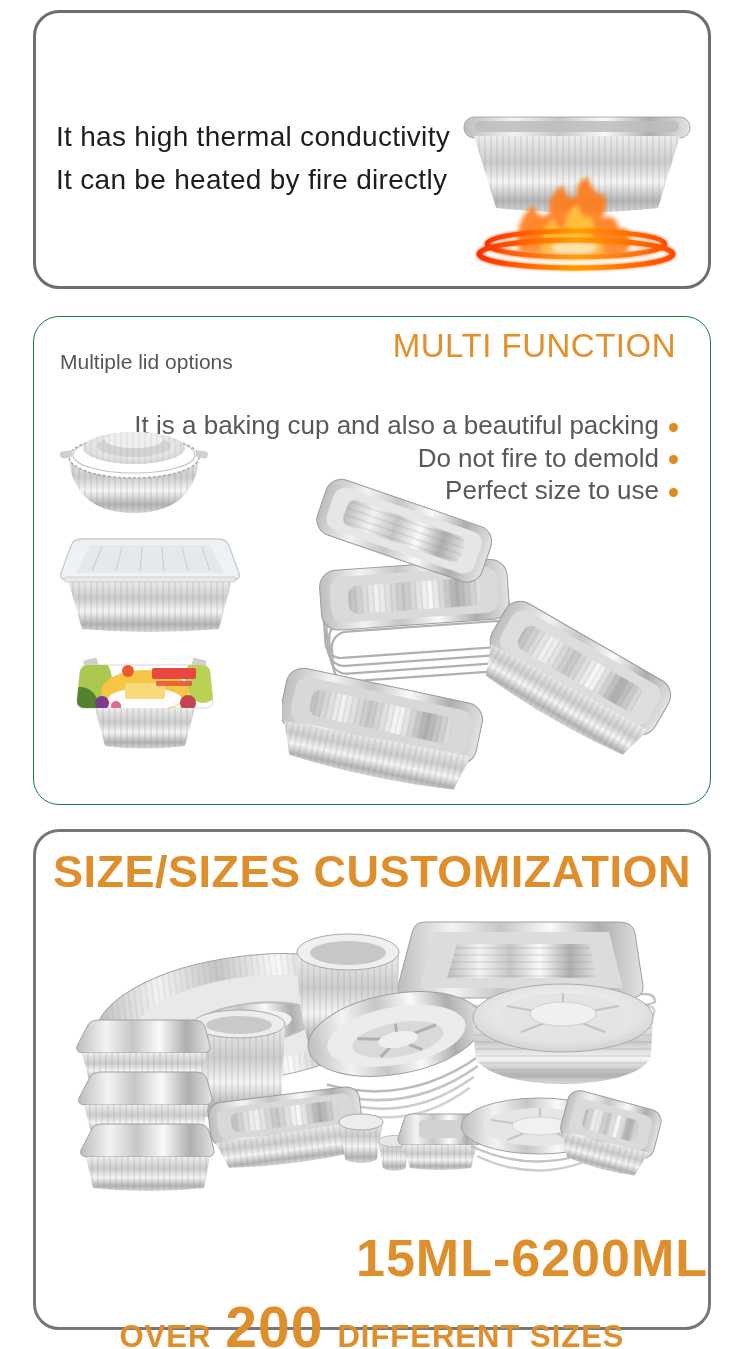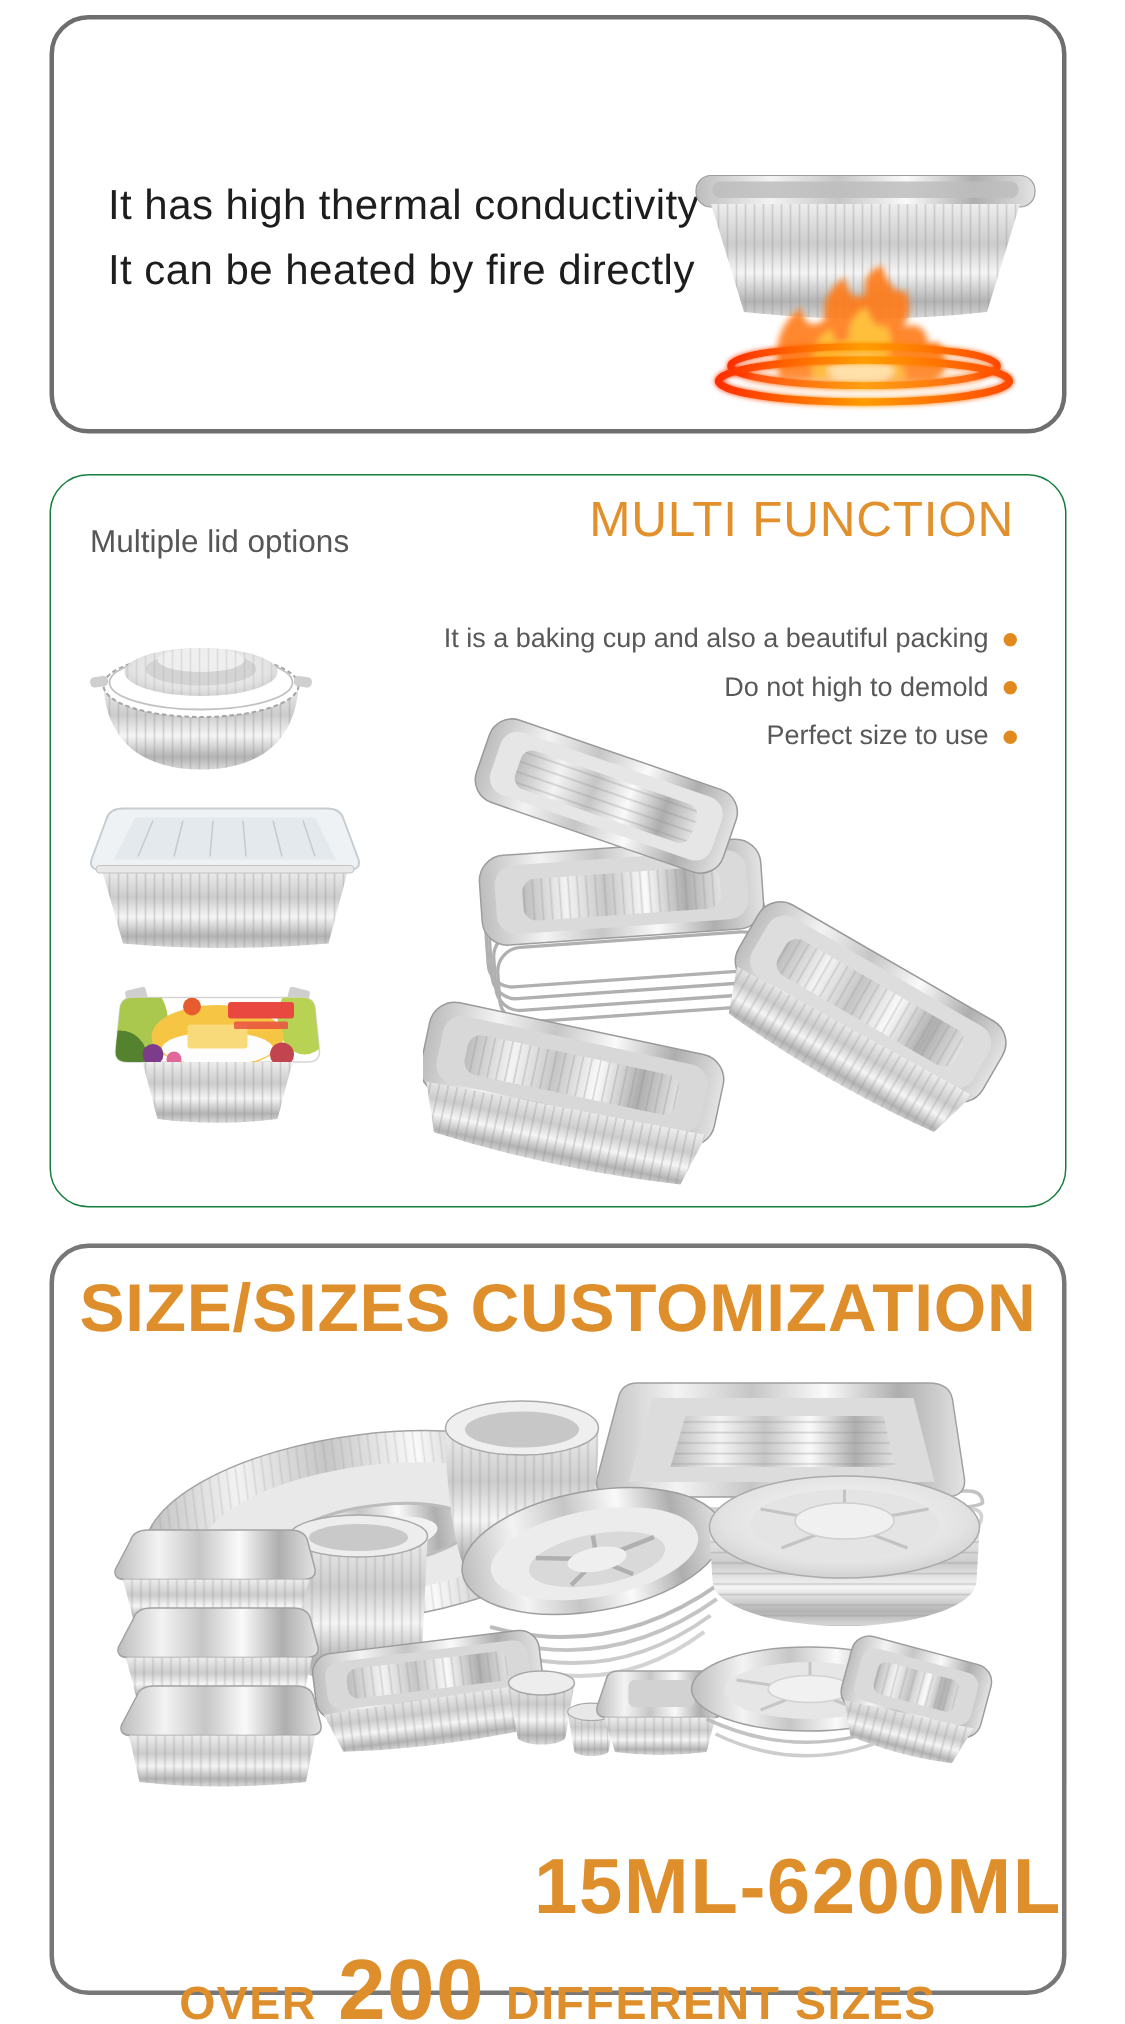--- a/index.html
+++ b/index.html
@@ -3,28 +3,28 @@
 <meta charset="utf-8">
 <style>
   html,body{margin:0;padding:0;background:#ffffff;}
   body{width:750px;height:1349px;position:relative;font-family:"Liberation Sans",sans-serif;overflow:hidden;}
   .card{position:absolute;left:33px;width:678px;background:#fff;border-radius:26px;box-sizing:border-box;}
   .card-1{top:10px;height:279px;border:3px solid #6e6e6e;}
   .card-2{top:316px;height:489px;border:1px solid #15803d;}
   .card-3{top:829px;height:501px;border:3px solid #777777;}
 
   
-  .thermal-text{position:absolute;left:36px;top:102px;font-size:28px;line-height:43px;color:#1d1d1d;letter-spacing:.3px;}
+  .thermal-text{position:absolute;left:20px;top:102px;font-size:28px;line-height:43px;color:#1d1d1d;letter-spacing:.3px;}
   .fire-art{position:absolute;right:12px;top:88px;width:238px;height:180px;}
 
   
   .lid-label{position:absolute;left:26px;top:33px;font-size:21px;color:#565656;}
   .mf-title{position:absolute;right:34px;top:10px;font-size:33px;font-weight:normal;color:#E1902C;letter-spacing:.5px;white-space:nowrap;}
   .bullets{position:absolute;right:32px;top:92px;text-align:right;}
-  .bullet{font-size:18px;color:#585858;line-height:32.5px;white-space:nowrap;}
+  .bullet{font-size:26px;color:#585858;line-height:32.5px;white-space:nowrap;}
   .dot{display:inline-block;width:9px;height:9px;border-radius:50%;background:#E08A1E;margin-left:10px;vertical-align:middle;}
   .img-round{position:absolute;left:24px;top:82px;width:152px;height:128px;}
   .img-rectlid{position:absolute;left:18px;top:208px;width:196px;height:112px;}
   .img-printed{position:absolute;left:36px;top:328px;width:150px;height:108px;}
   .img-loafs{position:absolute;left:248px;top:152px;width:418px;height:322px;}
 
   
   .size-title{position:absolute;left:0;right:0;top:14px;text-align:center;font-size:45px;font-weight:bold;color:#DE8F2B;letter-spacing:.5px;white-space:nowrap;}
   .collage{position:absolute;left:50%;transform:translateX(-50%);top:66px;width:614px;height:300px;}
   .range-text{position:absolute;left:0;right:0;top:396px;text-align:right;font-size:52px;font-weight:bold;color:#DE8F2B;letter-spacing:1px;}
@@ -107,21 +107,21 @@
       <ellipse cx="118" cy="152" rx="80" ry="10" fill="#ffae5e" opacity=".18" filter="url(#soft)"></ellipse>
     </g>
   </svg>
 </section>
 
 <section class="card card-2">
   <div class="lid-label">Multiple lid options</div>
   <h2 class="mf-title" style="margin:0">MULTI FUNCTION</h2>
   <div class="bullets">
     <div class="bullet"><span>It is a baking cup and also a beautiful packing</span><span class="dot"></span></div>
-    <div class="bullet"><span>Do not high to demold</span><span class="dot"></span></div>
+    <div class="bullet"><span>Do not fire to demold</span><span class="dot"></span></div>
     <div class="bullet"><span>Perfect size to use</span><span class="dot"></span></div>
   </div>
 
   <svg class="img-round" viewBox="0 0 152 128">
     <path d="M11,58 C13,96 38,114 76,114 C114,114 139,96 141,58 A65,21 0 0 1 11,58 Z" fill="url(#silV)"></path>
     <path d="M11,58 C13,96 38,114 76,114 C114,114 139,96 141,58 A65,21 0 0 1 11,58 Z" fill="url(#ribs)"></path>
     <ellipse cx="76" cy="58" rx="65" ry="21" fill="none" stroke="#a6a6a6" stroke-width="1.4" stroke-dasharray="3 2"></ellipse>
     <ellipse cx="76" cy="56" rx="61" ry="18" fill="none" stroke="#c2c2c2" stroke-width="1.2"></ellipse>
     <ellipse cx="76" cy="49" rx="51" ry="16" fill="url(#lidDome)"></ellipse>
     <ellipse cx="76" cy="47" rx="37" ry="11" fill="#d4d4d4"></ellipse>

